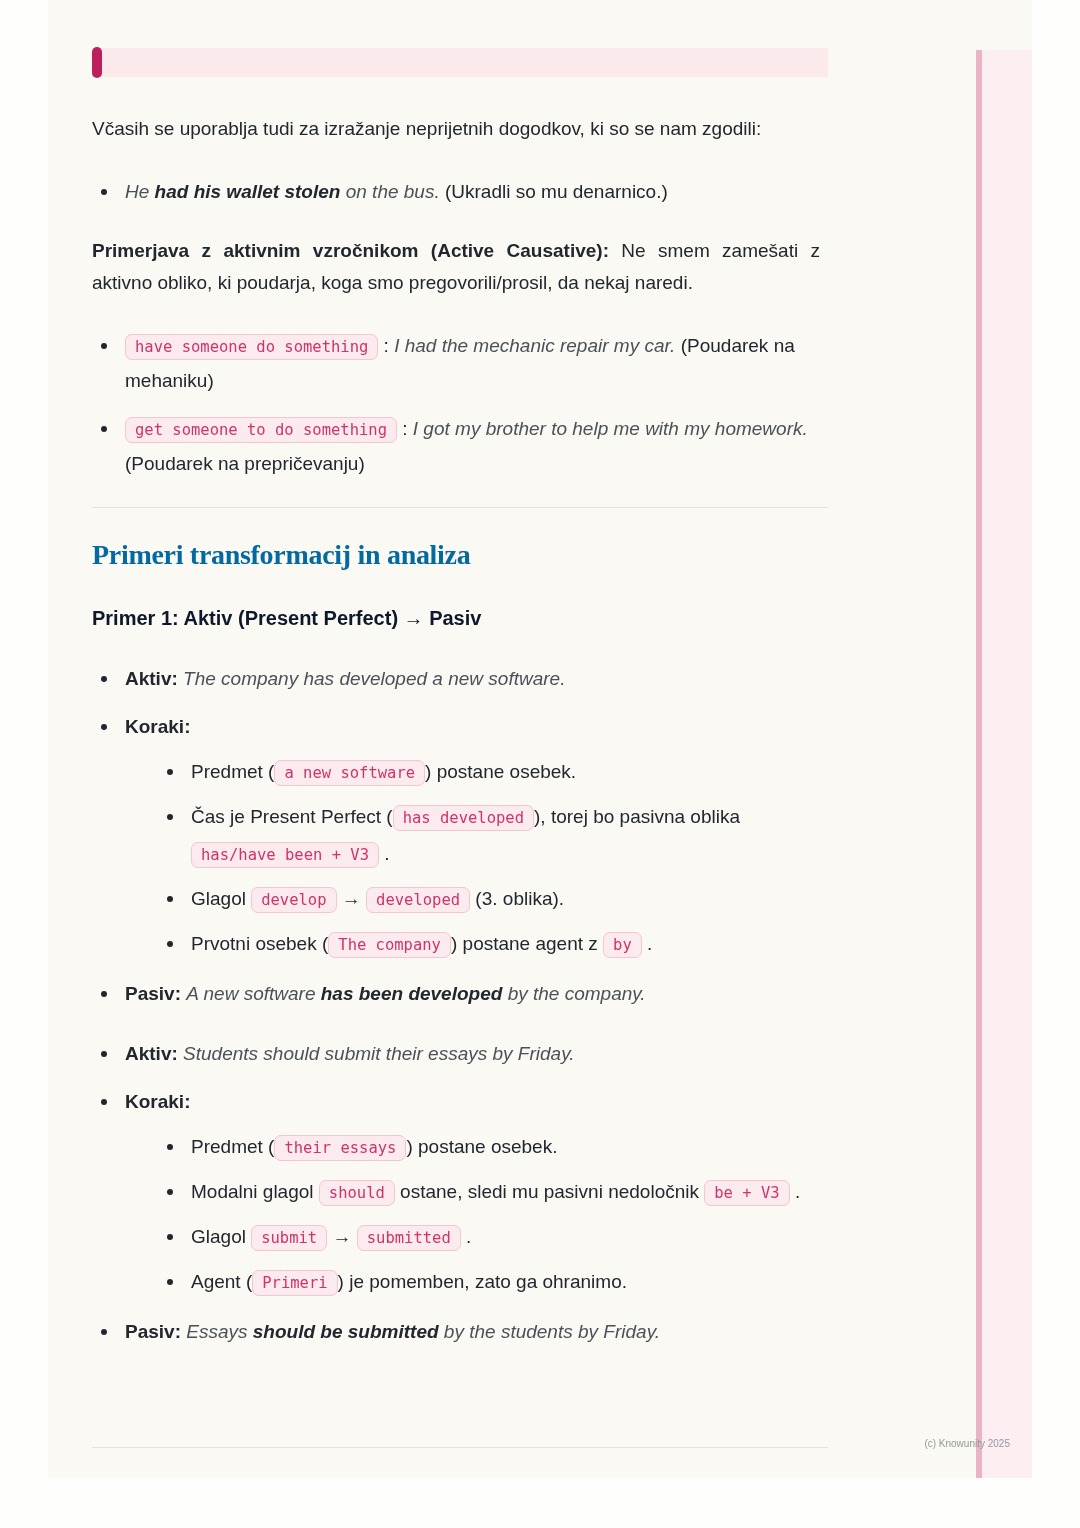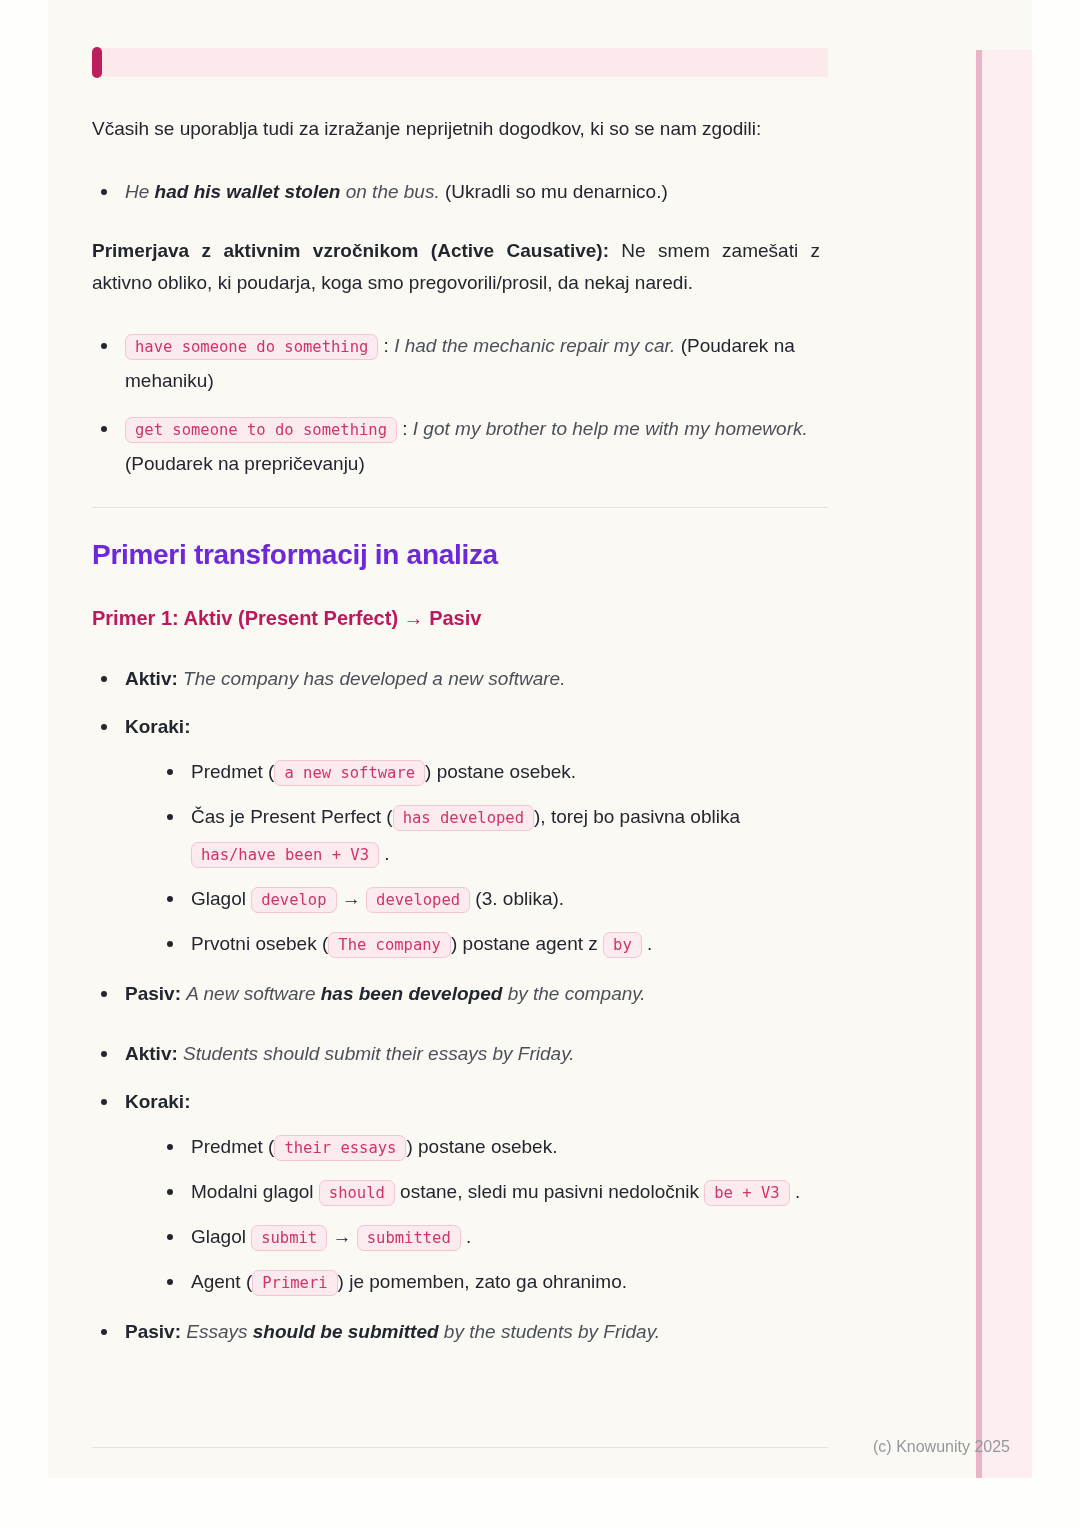--- a/index.html
+++ b/index.html
@@ -38,25 +38,25 @@
     margin:0 0 36px 0;
   }
   .quote-bar{
     position:absolute;left:0;top:-1px;bottom:-1px;
     width:10px;border-radius:5px;
     background:#bd1e5c;
   }
   p{margin:0 8px 30px 0;line-height:32px;text-align:justify;}
   h2{
     font-size:28px;line-height:38px;
-    color:#6d28d9;
+    color:#0369a1;
     margin:28px 0 30px 0;
-    font-weight:bold;letter-spacing:-0.3px;
+    font-weight:bold;letter-spacing:-0.3px;font-family:Liberation Serif, serif;
   }
-  h3{font-size:20px;line-height:28px;margin:4px 0 30px 0;font-weight:bold;color:#be185d;}
+  h3{font-size:20px;line-height:28px;margin:4px 0 30px 0;font-weight:bold;color:#0f172a;}
   hr{border:none;border-top:1px solid #e5e3de;margin:0;}
   ul{list-style:none;margin:16px 0 26px 0;padding:0;}
   li{position:relative;padding-left:33px;line-height:34px;margin-bottom:14px;}
   li::before{
     content:"";position:absolute;left:9px;top:14px;
     width:6px;height:6px;border-radius:50%;background:#22272f;
   }
   ul ul{margin:10px 0 0 33px;}
   ul ul li{line-height:36px;margin-bottom:8px;}
   ul ul li::before{top:15px;}
@@ -73,21 +73,21 @@
   }
   .italic{font-style:italic;color:#4b5158;}
   .bolditalic{font-style:italic;font-weight:bold;color:#22272f;}
   .bold{font-weight:bold;}
   .footer-hr{
     position:absolute;left:44px;top:1447px;width:736px;
     border:none;border-top:1px solid #e5e3de;margin:0;
   }
   .copyright{
     position:absolute;top:1438px;right:70px;
-    font-size:16px;color:#94989d;
+    font-size:10px;color:#94989d;
     z-index:5;
   }
 </style>
 </head>
 <body>
 
 <div class="page">
   <div class="rail"></div>
   <div class="content">
       <div class="quote">

